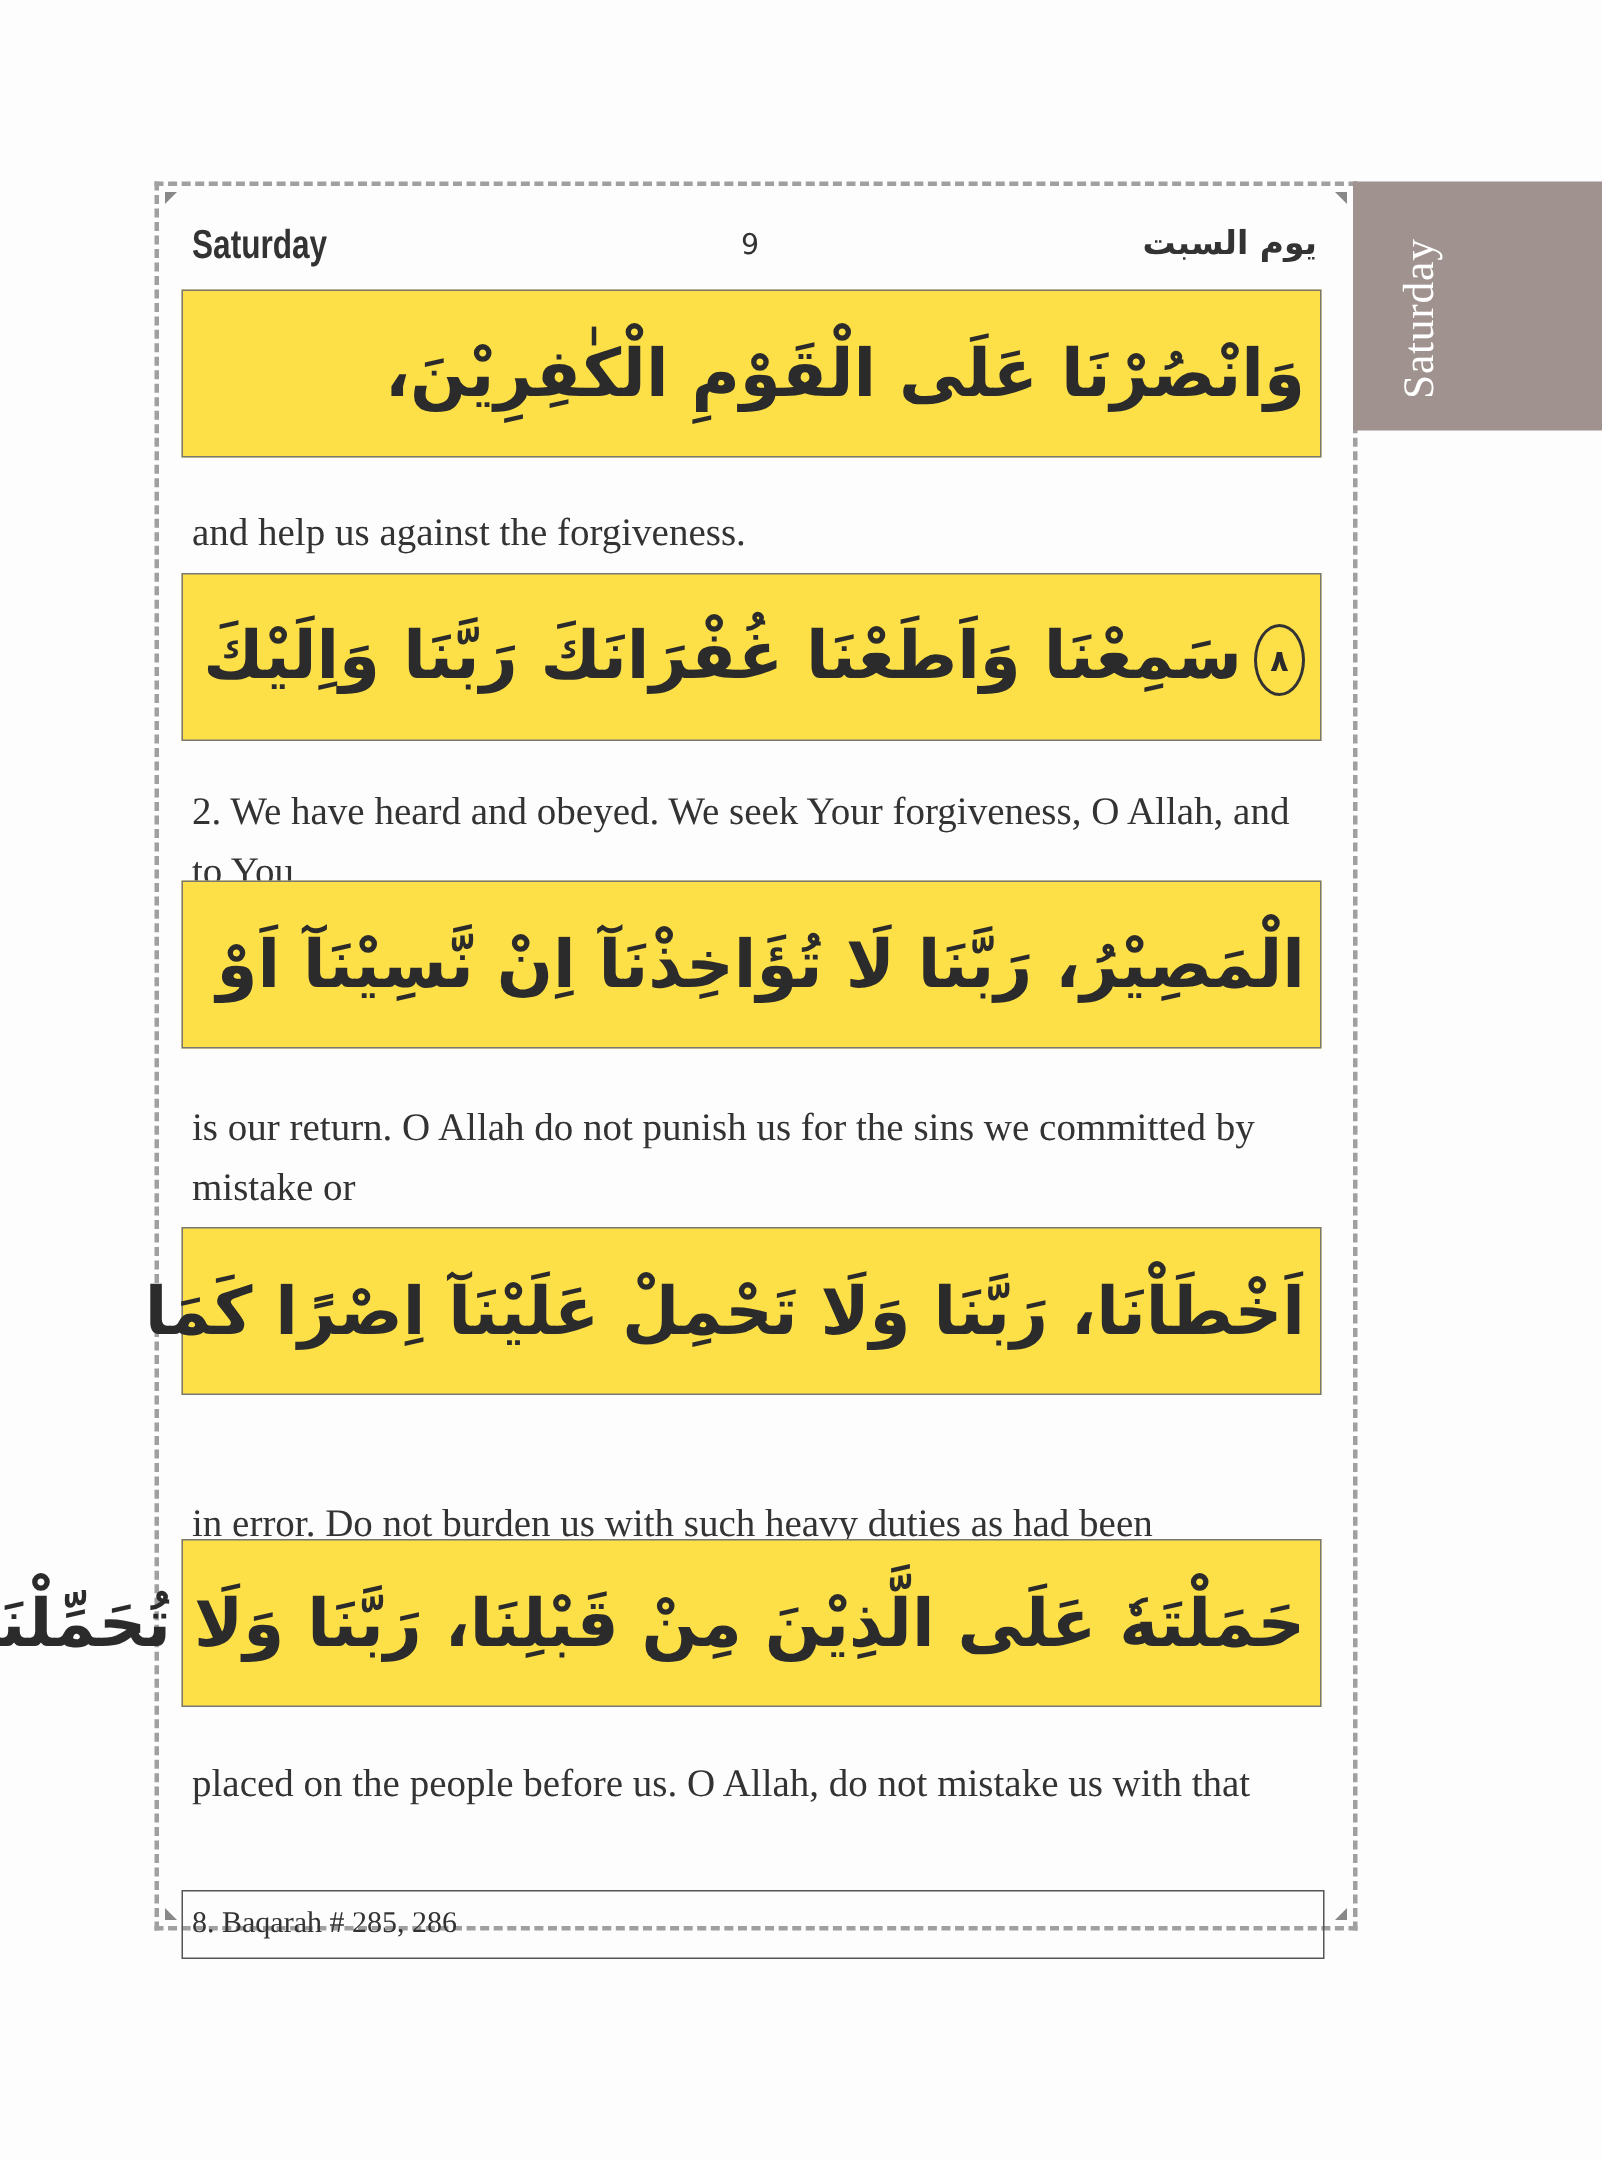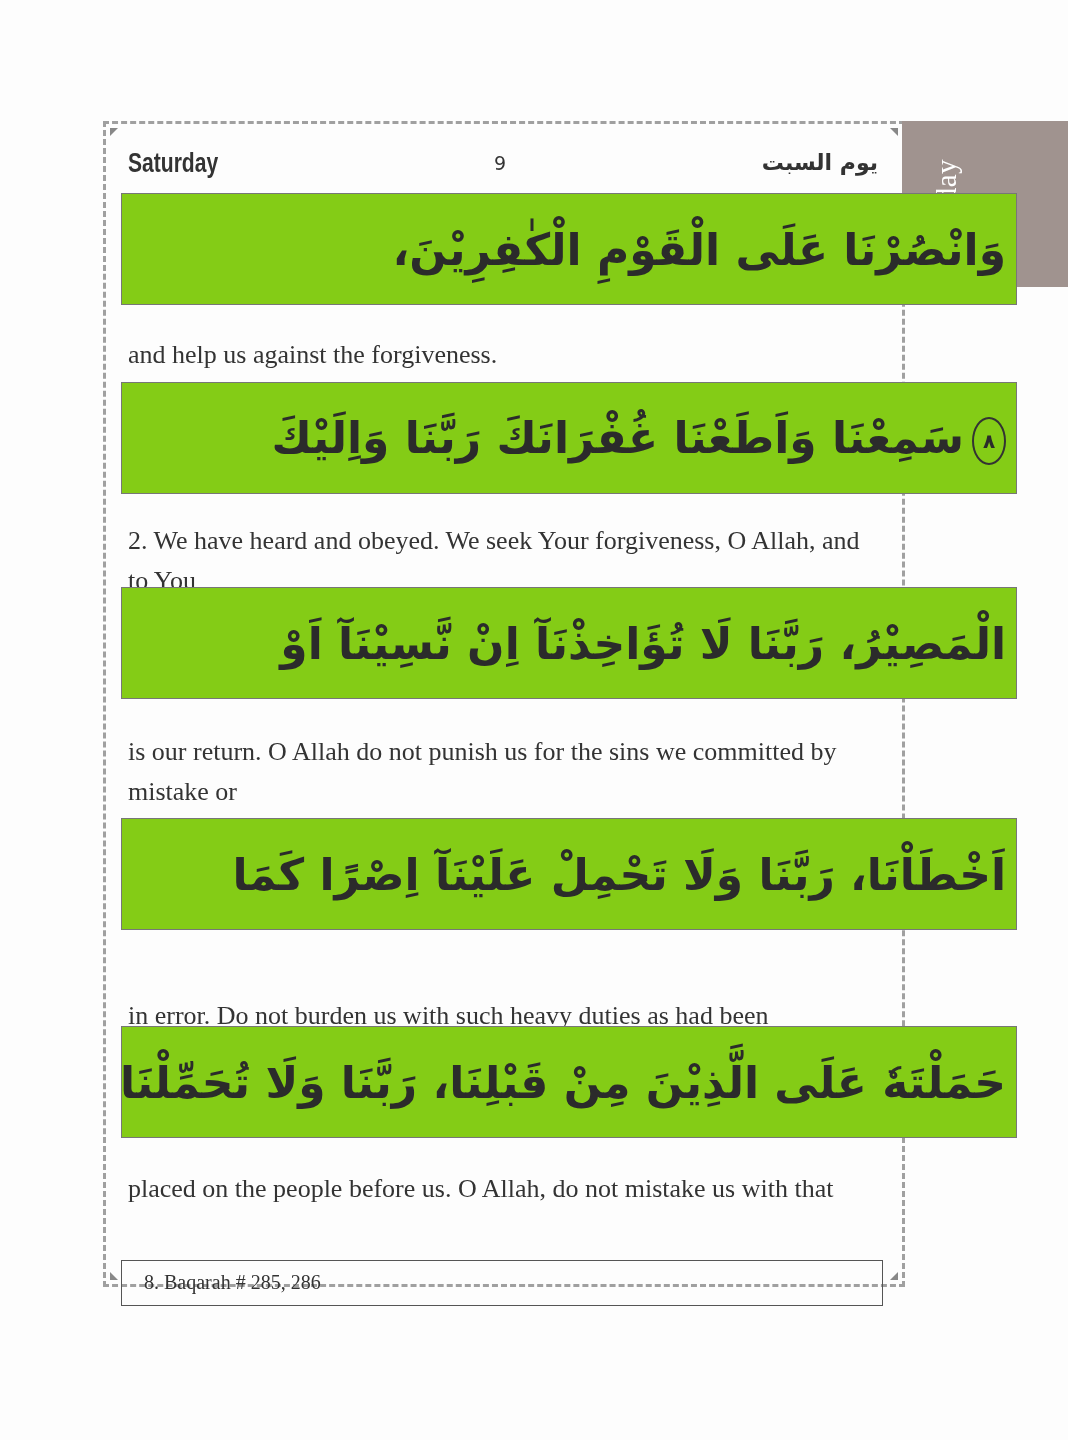--- a/index.html
+++ b/index.html
@@ -26,38 +26,38 @@
   }
 
   .hdr-en {
     position:absolute; left:128px; top:148px; font-family:"Liberation Sans Narrow","Liberation Sans", sans-serif;
     font-weight:bold; font-size:27px; color:#333; transform:scaleX(0.78); transform-origin:left;
   }
   .hdr-num { position:absolute; left:494px; top:152px; font-family:"DejaVu Sans", sans-serif; font-size:19px; color:#333; }
   .hdr-ar { position:absolute; right:190px; top:150px; font-family:"DejaVu Sans", sans-serif; font-size:22px; font-weight:bold; color:#333; direction:rtl;margin-left:41px; }
 
   .arbox {
-    position:absolute; left:121px; width:896px; height:112px; border:1.5px solid #777; background:#84cc16;
+    position:absolute; left:121px; width:760px; height:112px; border:1.5px solid #777; background:#fde047;
     display:flex; align-items:center; justify-content:flex-end; padding-right:10px; box-sizing:border-box;
   }
   .arbox .ar {
     direction:rtl; font-family:"DejaVu Sans", sans-serif; font-size:44px; font-weight:bold; color:#2b2b2b;
     white-space:nowrap; letter-spacing:1px;
   }
   .ayah-mark {
     display:inline-flex; align-items:center; justify-content:center; width:30px; height:44px;
     border:2px solid #333; border-radius:50%; font-size:20px; margin-left:8px; vertical-align:middle;
   }
   .tr {
     position:absolute; left:128px; width:752px; font-family:"Liberation Serif", serif; font-size:26px;
     line-height:40px; color:#333;
   }
   .footnote {
     position:absolute; left:121px; top:1260px; width:762px; height:46px; border:1.5px solid #555; box-sizing:border-box;
-    font-family:"Liberation Serif", serif; font-size:20px; color:#333; padding:10px 22px;
+    font-family:"Liberation Serif", serif; font-size:20px; color:#333; padding:10px 6px;
   }
 </style>
 </head>
 <body>
 
 <div class="frame">
   <span class="corner c-tl"></span>
   <span class="corner c-tr"></span>
   <span class="corner c-bl"></span>
   <span class="corner c-br"></span>

